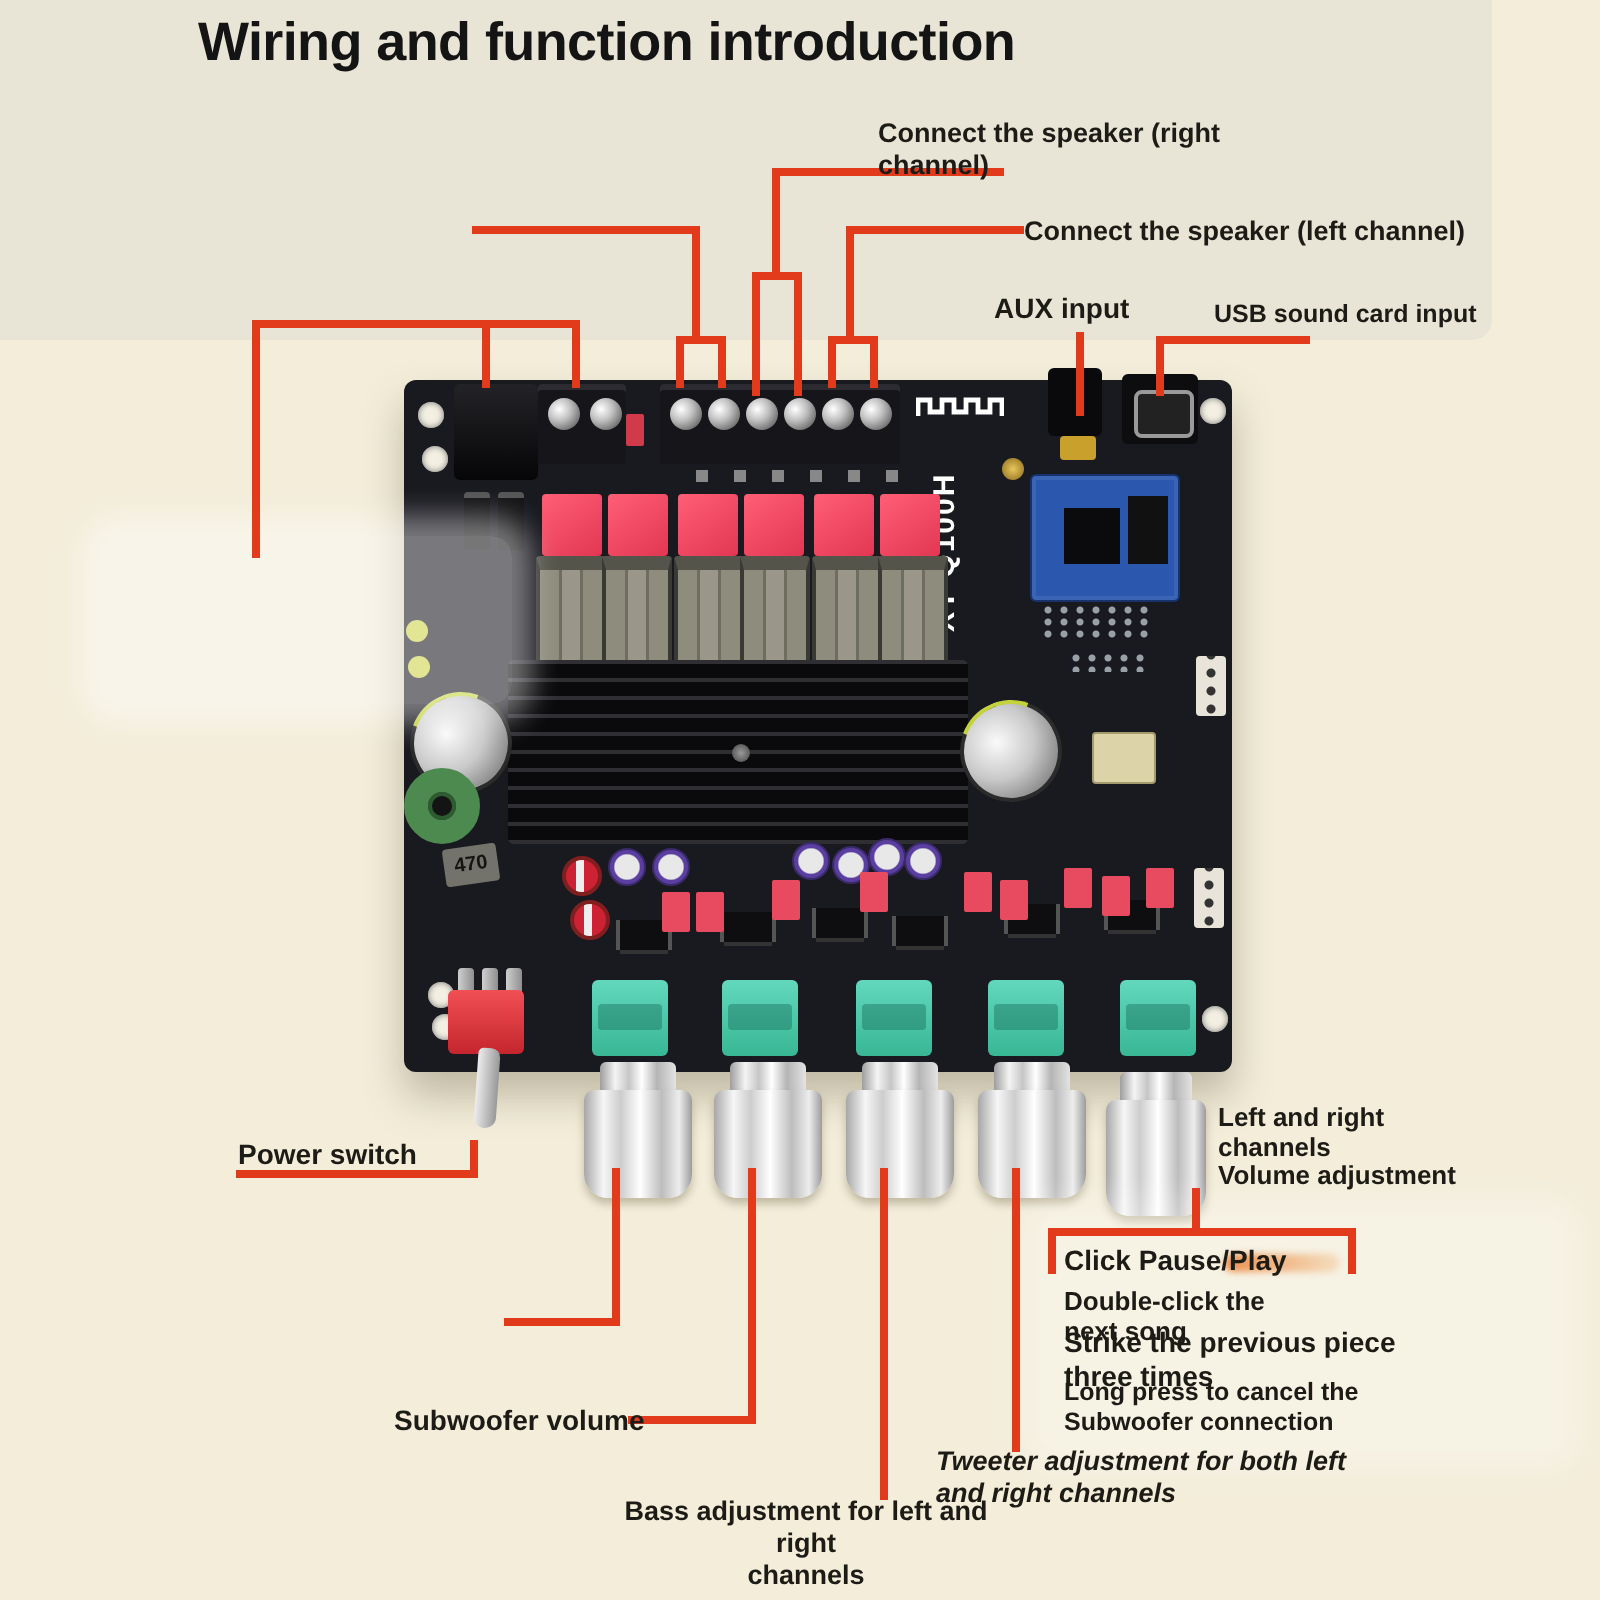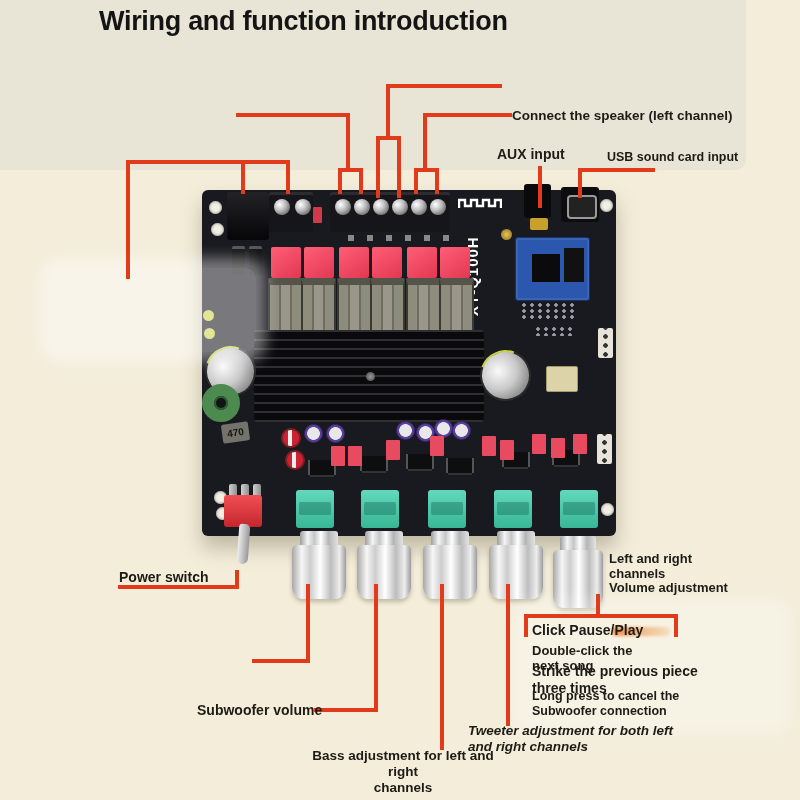--- a/index.html
+++ b/index.html
@@ -256,20 +256,22 @@
   <div class="ln" style="left:314px;top:708px;width:64px;height:4px;"></div>
   <div class="ln" style="left:374px;top:584px;width:4px;height:128px;"></div>
 
   <div class="ln" style="left:440px;top:584px;width:4px;height:166px;"></div>
   <div class="ln" style="left:506px;top:584px;width:4px;height:142px;"></div>
 
   <div class="ln" style="left:596px;top:594px;width:4px;height:24px;"></div>
   <div class="bk" style="left:524px;top:614px;width:154px;height:23px;"></div>
   <div class="smear"></div>
 
+  <div class="lbl" style="left:439px;top:59px;width:180px;">Connect the speaker (right
+channel)</div>
   <div class="lbl" style="left:512px;top:108px;white-space:nowrap;">Connect the speaker (left channel)</div>
   <div class="lbl" style="left:497px;top:146px;font-size:14px;">AUX input</div>
   <div class="lbl" style="left:607px;top:150px;font-size:12.5px;">USB sound card input</div>
 
 
   <div class="lbl" style="left:119px;top:569px;font-size:14px;">Power switch</div>
   <div class="lbl" style="left:197px;top:702px;font-size:14px;">Subwoofer volume</div>
   <div class="lbl ctr" style="left:300px;top:748px;width:206px;">Bass adjustment for left and right
 channels</div>
   <div class="lbl" style="left:468px;top:723px;font-style:italic;">Tweeter adjustment for both left

